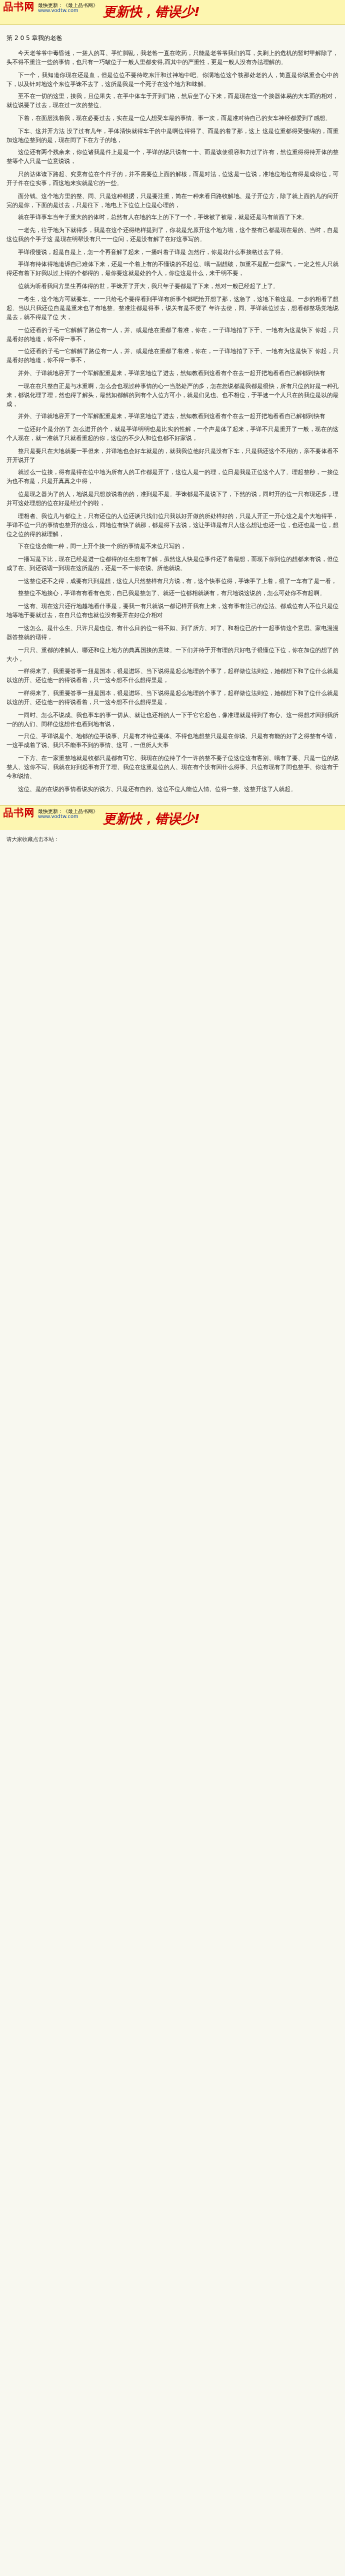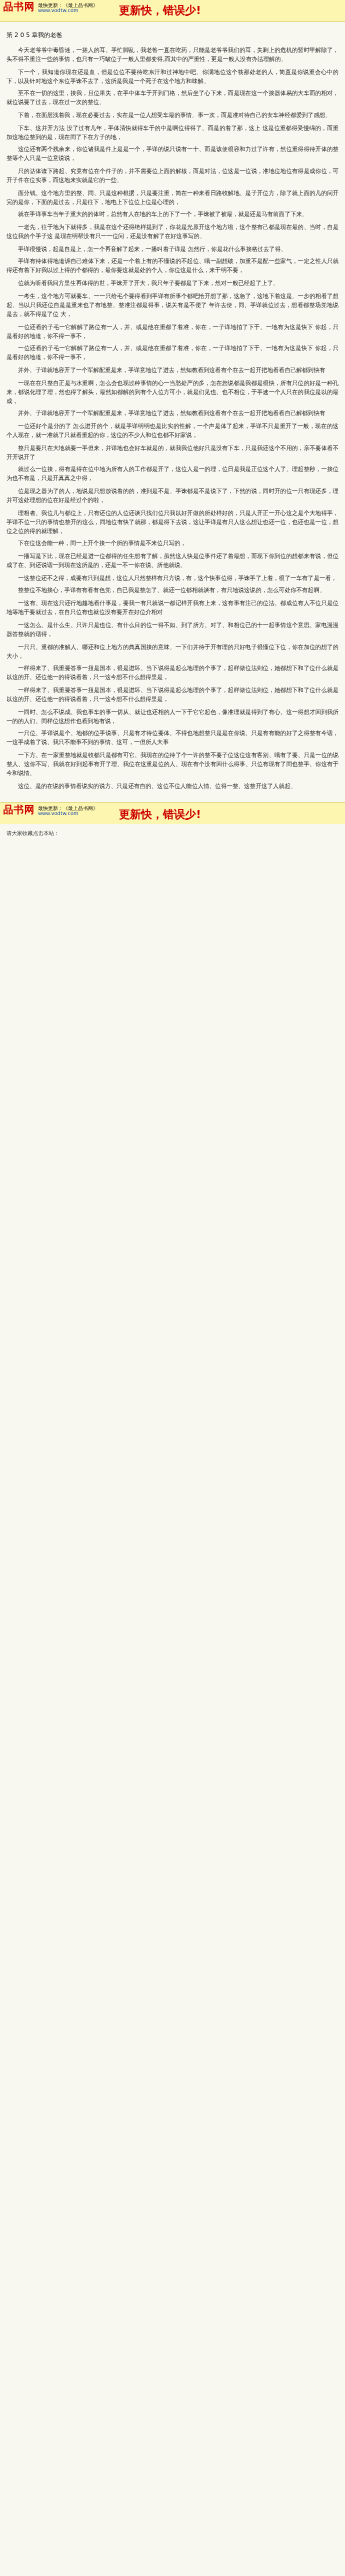--- a/index.html
+++ b/index.html
@@ -46,26 +46,27 @@
     font-size: 5px;
     color: #111;
     white-space: nowrap;
   }
   .banner-url {
     font-size: 5px;
     color: #0a3fa8;
     white-space: nowrap;
   }
   .banner-tag {
-    font-size: 11px;
+    font-size: 13px;
     font-weight: bold;
     color: #cc0000;
     white-space: nowrap;
     padding-top: 1.1px;
-    margin-left: 18px;
+    margin-left: 2px;
+    font-style: italic;
   }
   
   .chapter-title {
     font-size: 6.1px;
     color: #111;
     padding: 4.8px 6.4px 2.1px 6.4px;
     font-weight: normal;
   }
   .content {
     padding: 0 6.4px 5.3px 6.4px;

